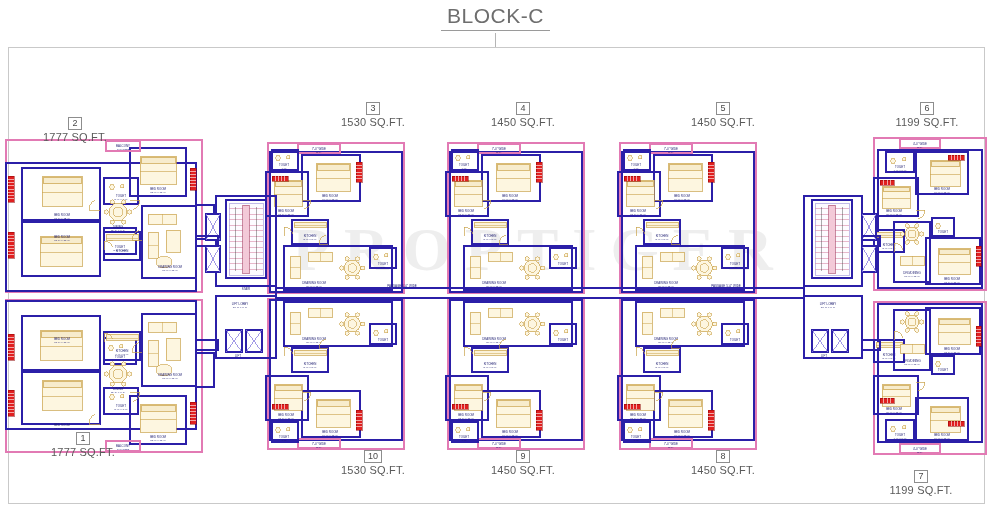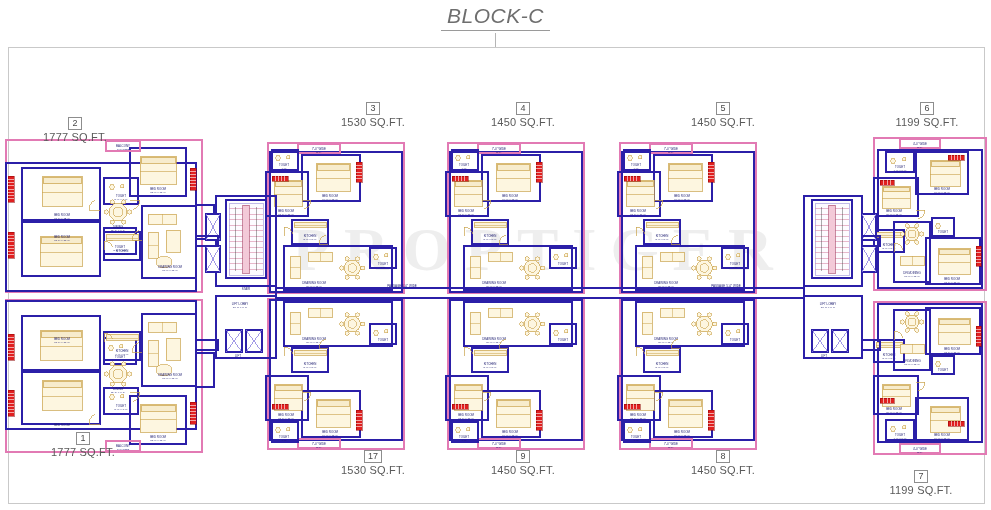--- a/index.html
+++ b/index.html
@@ -5,21 +5,21 @@
   html,body{margin:0;padding:0;background:#ffffff;}
   body{
     width:991px;height:510px;overflow:hidden;
     font-family:"Liberation Sans", sans-serif;
     position:relative;
     background:#ffffff;
   }
   #root{position:absolute;left:0;top:0;width:991px;height:510px;}
 
   .title-wrap{
-    position:absolute;left:0;top:4px;width:991px;text-align:center;font-style:italic;
+    position:absolute;left:0;top:4px;width:991px;text-align:center;
   }
   .block-title{
     display:inline-block;
     font-family:"Liberation Sans", sans-serif;
     font-size:21px;letter-spacing:0.5px;color:#6e6e6e;
     padding:0 6px 2px 6px;
     border-bottom:1.5px solid #9a9a9a;
     line-height:24px;
   }
 
@@ -877,21 +877,21 @@
       </div>
       <div class="unit-label" style="left: 872px; top: 100px; width: 110px;">
         <div><span class="unit-num">6</span></div>
         <div class="unit-area">1199 SQ.FT.</div>
       </div>
       <div class="unit-label" style="left: 28px; top: 430px; width: 110px;">
         <div><span class="unit-num">1</span></div>
         <div class="unit-area">1777 SQ.FT.</div>
       </div>
       <div class="unit-label" style="left: 318px; top: 448px; width: 110px;">
-        <div><span class="unit-num">17</span></div>
+        <div><span class="unit-num">10</span></div>
         <div class="unit-area">1530 SQ.FT.</div>
       </div>
       <div class="unit-label" style="left: 468px; top: 448px; width: 110px;">
         <div><span class="unit-num">9</span></div>
         <div class="unit-area">1450 SQ.FT.</div>
       </div>
       <div class="unit-label" style="left: 668px; top: 448px; width: 110px;">
         <div><span class="unit-num">8</span></div>
         <div class="unit-area">1450 SQ.FT.</div>
       </div>

